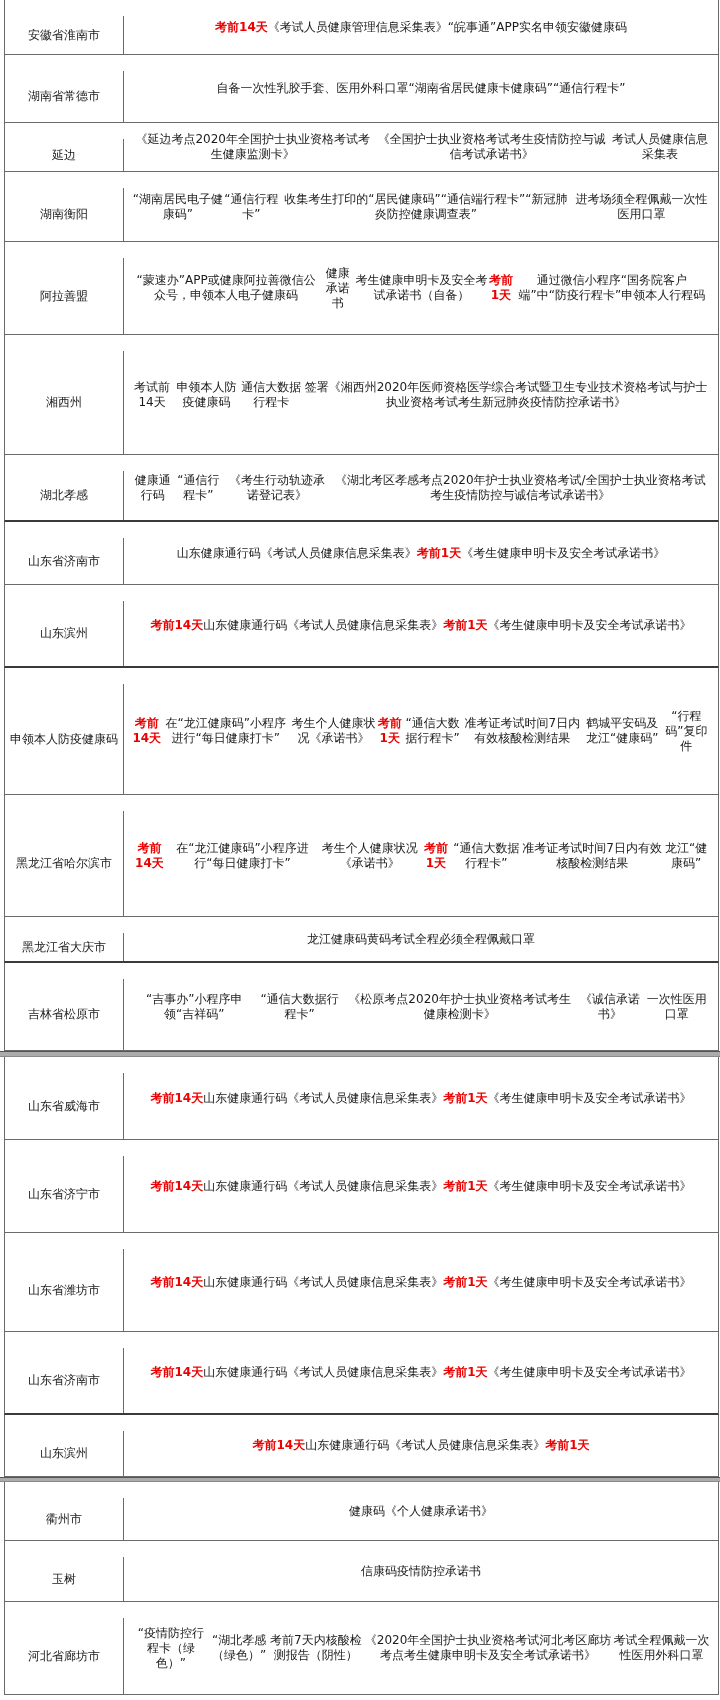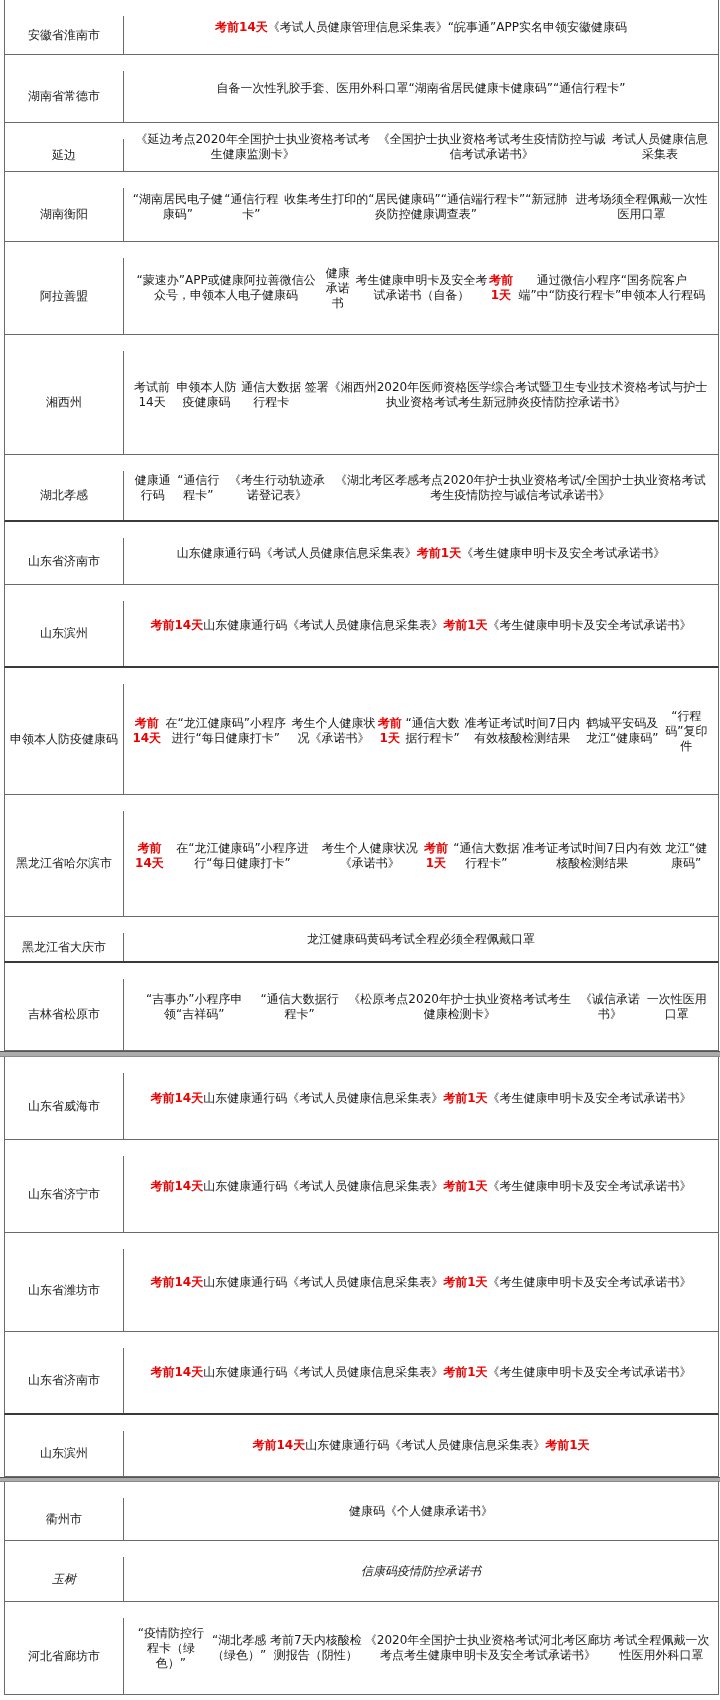--- a/index.html
+++ b/index.html
@@ -259,21 +259,21 @@
   </div>
 <div class="seam" style="height: 5px;"></div>
   <div class="row" style="height: 59px;">
     <div class="cell region">衢州市</div>
     <div class="cell reqs">
         <div class="line">健康码</div>
         <div class="line">《个人健康承诺书》</div>
       </div>
   </div>
 
-  <div class="row" style="height: 61px; font-style: italic;">
+  <div class="row" style="height: 61px;">
     <div class="cell region">玉树</div>
     <div class="cell reqs">
         <div class="line">信康码</div>
         <div class="line">疫情防控承诺书</div>
       </div>
   </div>
 
   <div class="row" style="height: 93px;">
     <div class="cell region">河北省廊坊市</div>
     <div class="cell reqs">

